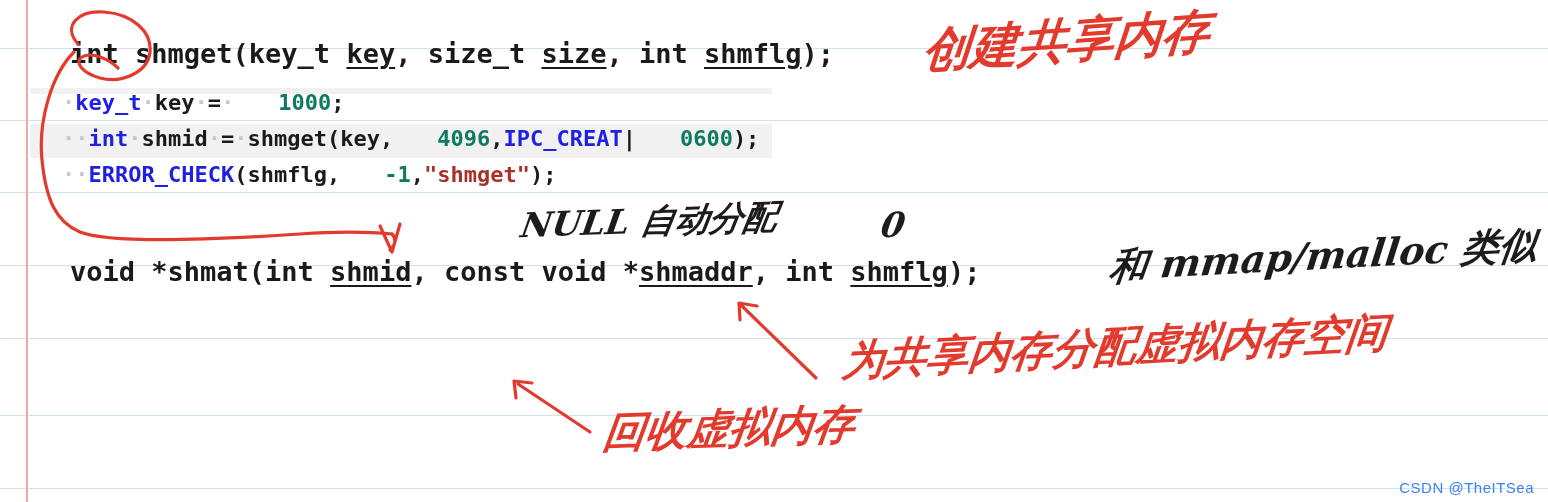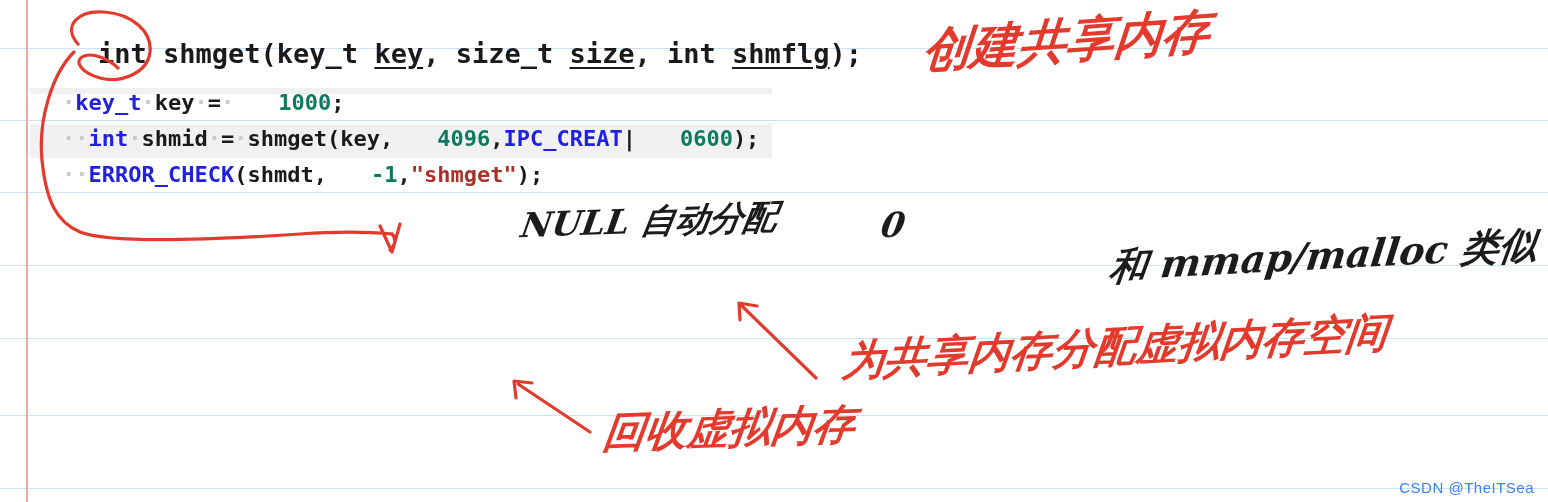--- a/index.html
+++ b/index.html
@@ -36,21 +36,20 @@
   .code-line {
     position: absolute;
     white-space: pre;
     font-family: "DejaVu Sans Mono", "Liberation Mono", monospace;
     color: #1a1a1a;
   }
   .sig {
     font-size: 27px;
     font-weight: bold;
     letter-spacing: 0px;
-    margin-left: 28px;
   }
   .snippet {
     font-size: 22px;
     font-weight: bold;
   }
   .hl-band {
     position: absolute;
     background: #f1f1f1;
   }
   .kw   { color: #2020e0; }
@@ -109,23 +108,24 @@
   <div class="rule-v" style="left:26px"></div>
 
   <div class="hl-band" style="left:30px; top:88px;  width:742px; height:6px;"></div>
   <div class="hl-band" style="left:30px; top:124px; width:742px; height:34px;"></div>
 
   <div class="code-line sig" style="left:70px; top:38px;"><span>int</span><span> shmget(</span><span>key_t </span><span class="u">key</span><span>, </span><span>size_t </span><span class="u">size</span><span>, </span><span>int </span><span class="u">shmflg</span><span>);</span></div>
 
   <div id="snippet-host">
       <div class="code-line snippet" style="left: 62px; top: 90px;"><span class="dot">·</span><span class="kw">key_t</span><span class="dot">·</span><span class="plain">key</span><span class="dot">·</span><span class="plain">=</span><span class="dot">·</span><span class="num">1000</span><span class="plain">;</span></div>
       <div class="code-line snippet" style="left: 62px; top: 126px;"><span class="dot">··</span><span class="kw">int</span><span class="dot">·</span><span class="plain">shmid</span><span class="dot">·</span><span class="plain">=</span><span class="dot">·</span><span class="plain">shmget(key,</span><span class="num">4096</span><span class="plain">,</span><span class="kw">IPC_CREAT</span><span class="plain">|</span><span class="num">0600</span><span class="plain">);</span></div>
-      <div class="code-line snippet" style="left: 62px; top: 162px;"><span class="dot">··</span><span class="kw">ERROR_CHECK</span><span class="plain">(shmdt,</span><span class="num">-1</span><span class="plain">,</span><span class="str">"shmget"</span><span class="plain">);</span></div>
+      <div class="code-line snippet" style="left: 62px; top: 162px;"><span class="dot">··</span><span class="kw">ERROR_CHECK</span><span class="plain">(shmflg,</span><span class="num">-1</span><span class="plain">,</span><span class="str">"shmget"</span><span class="plain">);</span></div>
     </div>
 
+  <div class="code-line sig" style="left:70px; top:256px;"><span>void *shmat(</span><span>int </span><span class="u">shmid</span><span>, </span><span>const void *</span><span class="u">shmaddr</span><span>, </span><span>int </span><span class="u">shmflg</span><span>);</span></div>
 
 
   <div class="hand hand-red" style="left:925px; top:26px; font-size:48px; transform: rotate(-4deg) skewX(-9deg);">创建共享内存</div>
 
   <div class="hand hand-black" style="left:524px; top:208px; font-size:34px; transform: rotate(-2deg) skewX(-11deg);">NULL 自动分配</div>
 
   <div class="hand hand-black" style="left:884px; top:208px; font-size:34px; transform: rotate(-2deg) skewX(-11deg);">0</div>
 
   <div class="hand hand-black" style="left:1112px; top:248px; font-size:38px; transform: rotate(-3deg) skewX(-10deg);">和 mmap/malloc 类似</div>
 

